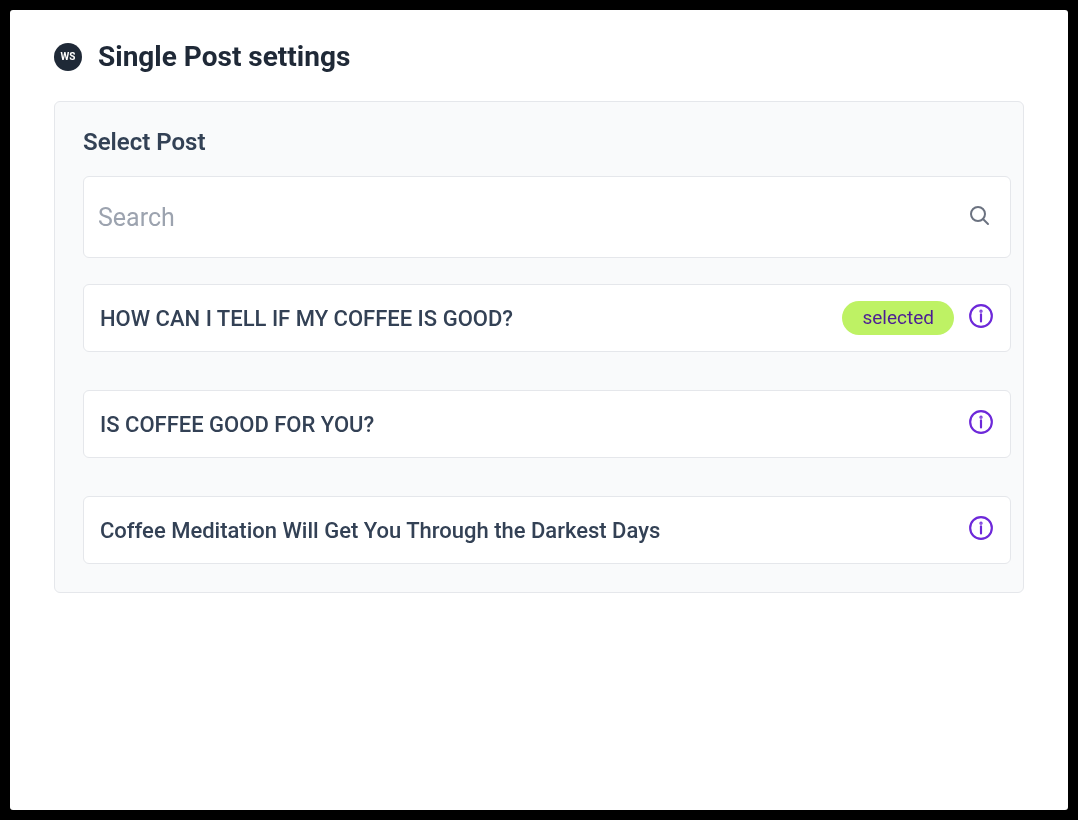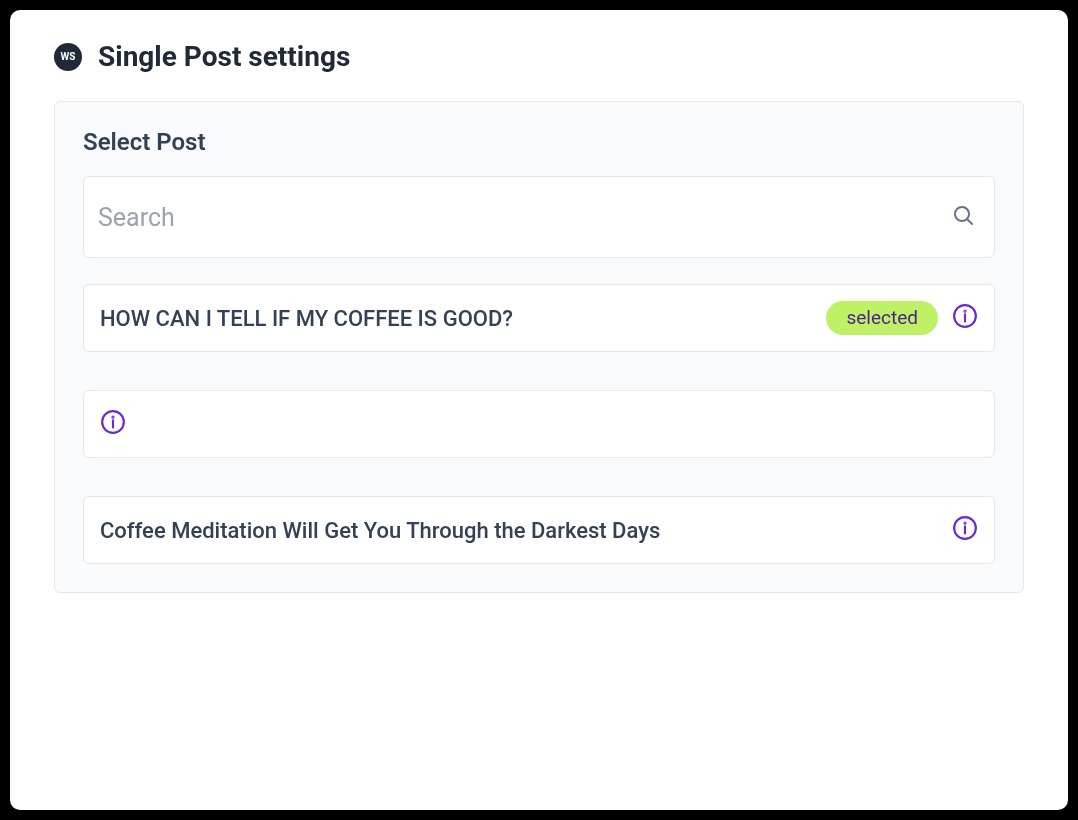--- a/index.html
+++ b/index.html
@@ -11,21 +11,21 @@
       font-family: -apple-system, BlinkMacSystemFont, 'Segoe UI', Roboto, Helvetica, Arial, sans-serif;
       background: #000;
       width: 1078px;
       height: 820px;
       padding: 10px;
     }
     .page {
       background: #fff;
       width: 100%;
       height: 100%;
-      border-radius: 10px;
+      border-radius: 3px;
       padding: 30px 44px 40px 44px;
     }
     .header {
       display: flex;
       align-items: center;
       gap: 16px;
       margin-bottom: 28px;
     }
     .ws-badge {
       width: 28px;
@@ -41,21 +41,21 @@
     }
     .page-title {
       font-size: 28px;
       font-weight: 700;
       color: #1f2937;
     }
     .panel {
       background: #f9fafb;
       border: 1px solid #e5e7eb;
       border-radius: 6px;
-      padding: 26px 28px 28px 28px;
+      padding: 26px 12px 28px 28px;
     }
     .panel-title {
       font-size: 24px;
       font-weight: 600;
       color: #334155;
       margin-bottom: 20px;
     }
     .search-wrapper {
       position: relative;
       margin-bottom: 26px;
@@ -145,20 +145,21 @@
         <div class="post-item">
           <span class="post-title">HOW CAN I TELL IF MY COFFEE IS GOOD?</span>
           <span class="selected-badge">selected</span>
           <span class="info-icon"><svg width="26" height="26" viewBox="0 0 24 24" fill="none" stroke="currentColor" stroke-width="2" stroke-linecap="round" stroke-linejoin="round">
               <circle cx="12" cy="12" r="10"></circle>
               <line x1="12" y1="10.5" x2="12" y2="17"></line>
               <circle cx="12" cy="7.5" r="0.5" fill="currentColor"></circle>
             </svg></span>
         </div>
         <div class="post-item">
+          <span class="post-title">IS COFFEE GOOD FOR YOU?</span>
           <span class="info-icon"><svg width="26" height="26" viewBox="0 0 24 24" fill="none" stroke="currentColor" stroke-width="2" stroke-linecap="round" stroke-linejoin="round">
               <circle cx="12" cy="12" r="10"></circle>
               <line x1="12" y1="10.5" x2="12" y2="17"></line>
               <circle cx="12" cy="7.5" r="0.5" fill="currentColor"></circle>
             </svg></span>
         </div>
         <div class="post-item">
           <span class="post-title">Coffee Meditation Will Get You Through the Darkest Days</span>
           <span class="info-icon"><svg width="26" height="26" viewBox="0 0 24 24" fill="none" stroke="currentColor" stroke-width="2" stroke-linecap="round" stroke-linejoin="round">
               <circle cx="12" cy="12" r="10"></circle>

